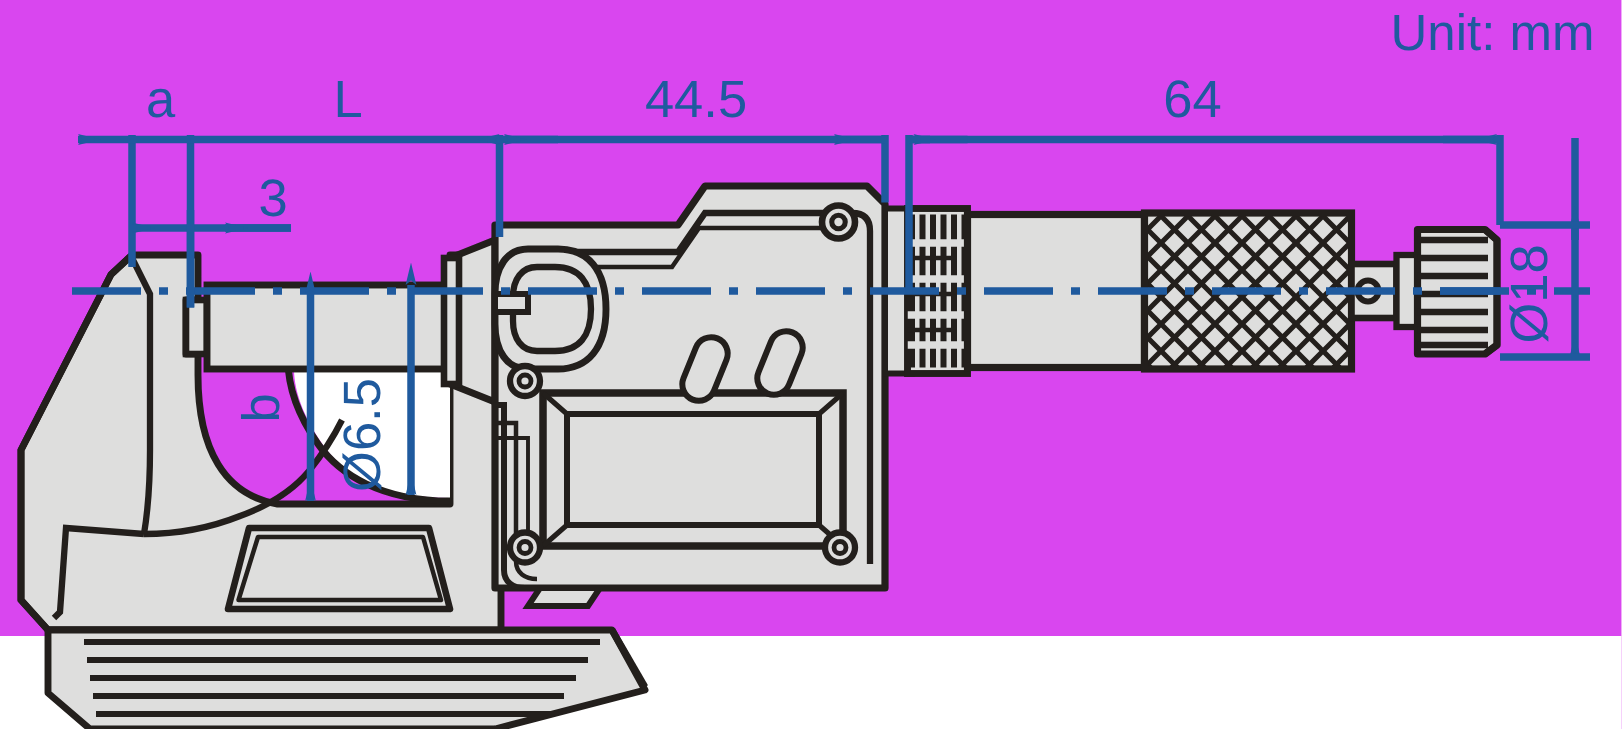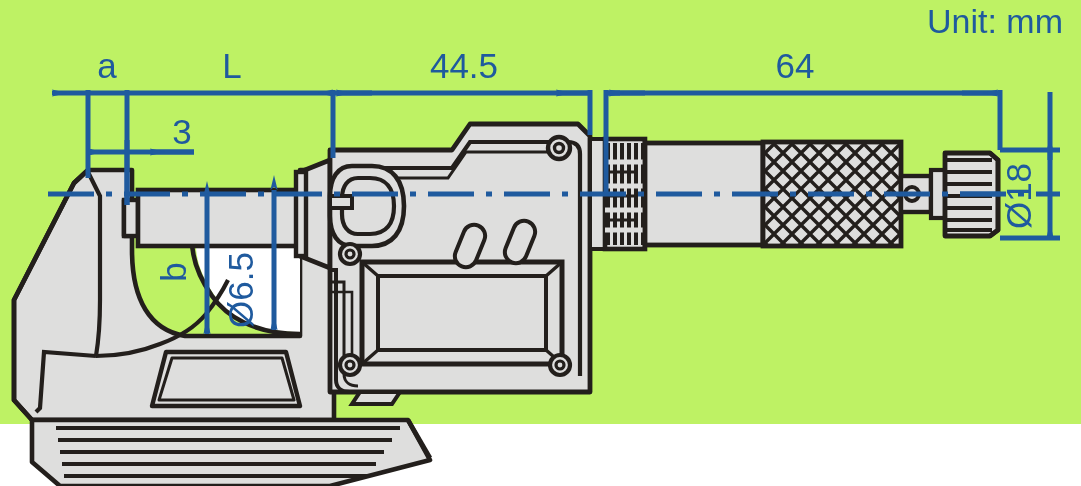--- a/index.html
+++ b/index.html
@@ -1,18 +1,18 @@
 <!DOCTYPE html>
 <html><head>
 <meta charset="utf-8">
 <style>
   html,body{margin:0;padding:0;background:#ffffff;}
   body{width:1081px;height:486px;overflow:hidden;
        font-family:"Liberation Sans","DejaVu Sans",sans-serif;}
-  #stage{position:relative;width:1081px;height:424px;background:#bef264;}
+  #stage{position:relative;width:1081px;height:424px;background:#d946ef;}
   #stage svg{position:absolute;left:0;top:0;}
   .dimtxt{font-family:"Liberation Sans","DejaVu Sans",sans-serif;
           font-size:35px;fill:#1f5a9e;}
   .unittxt{font-family:"Liberation Sans","DejaVu Sans",sans-serif;
            font-size:34px;fill:#1f5a9e;}
   .mid{text-anchor:middle;}
 </style>
 </head>
 <body>
 

